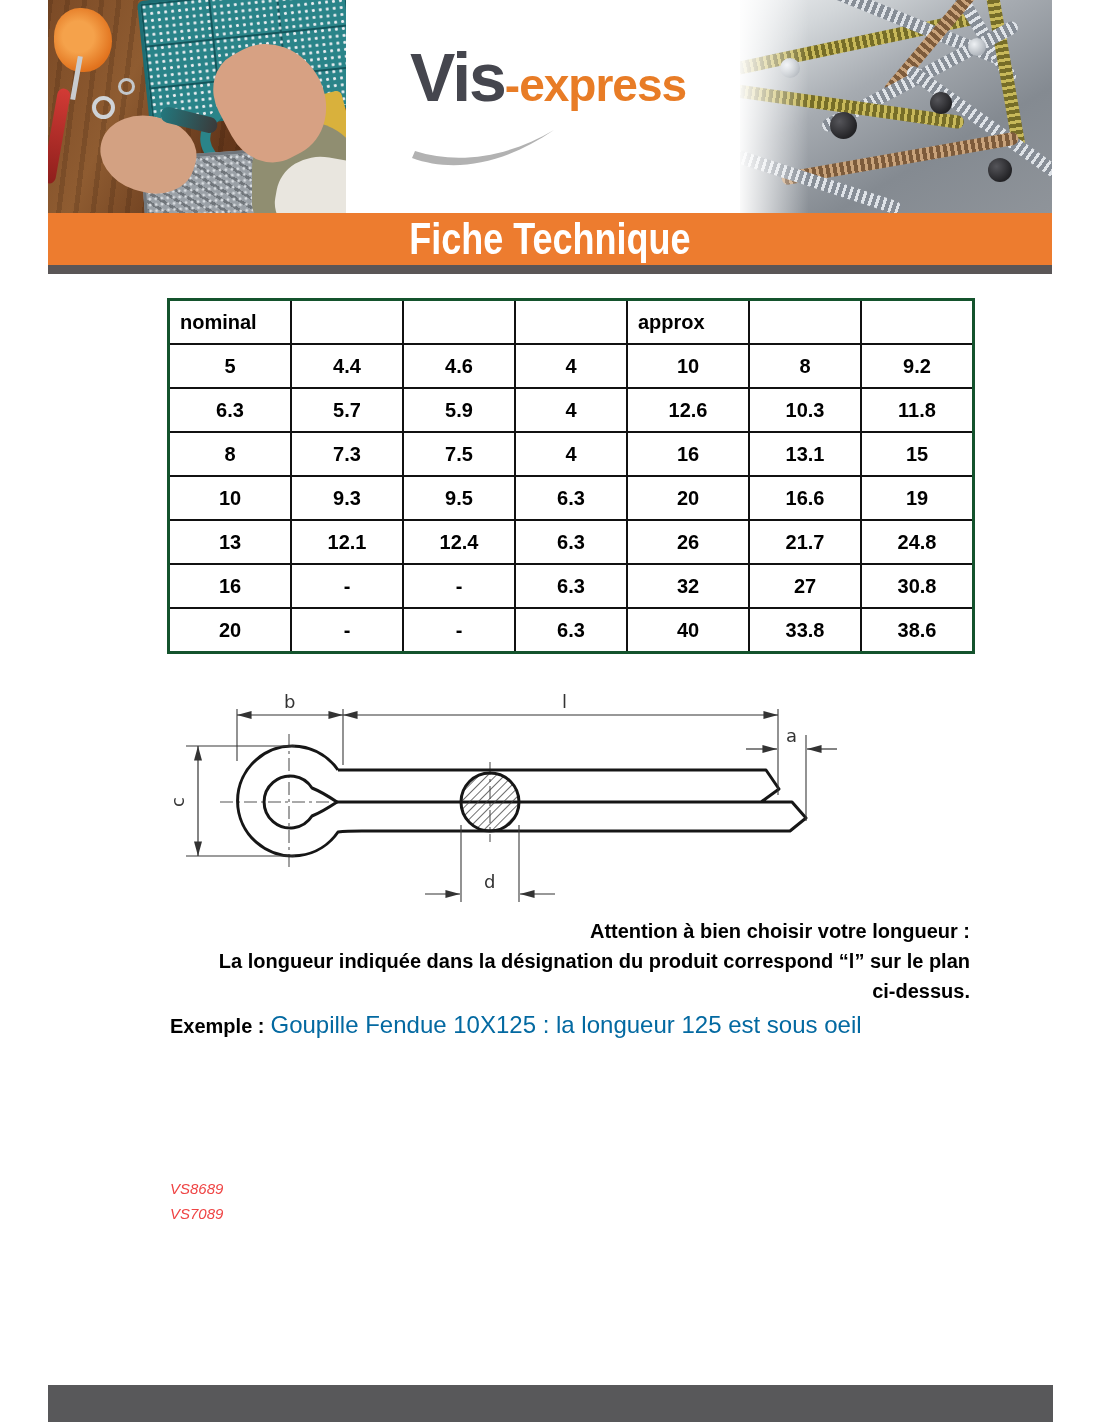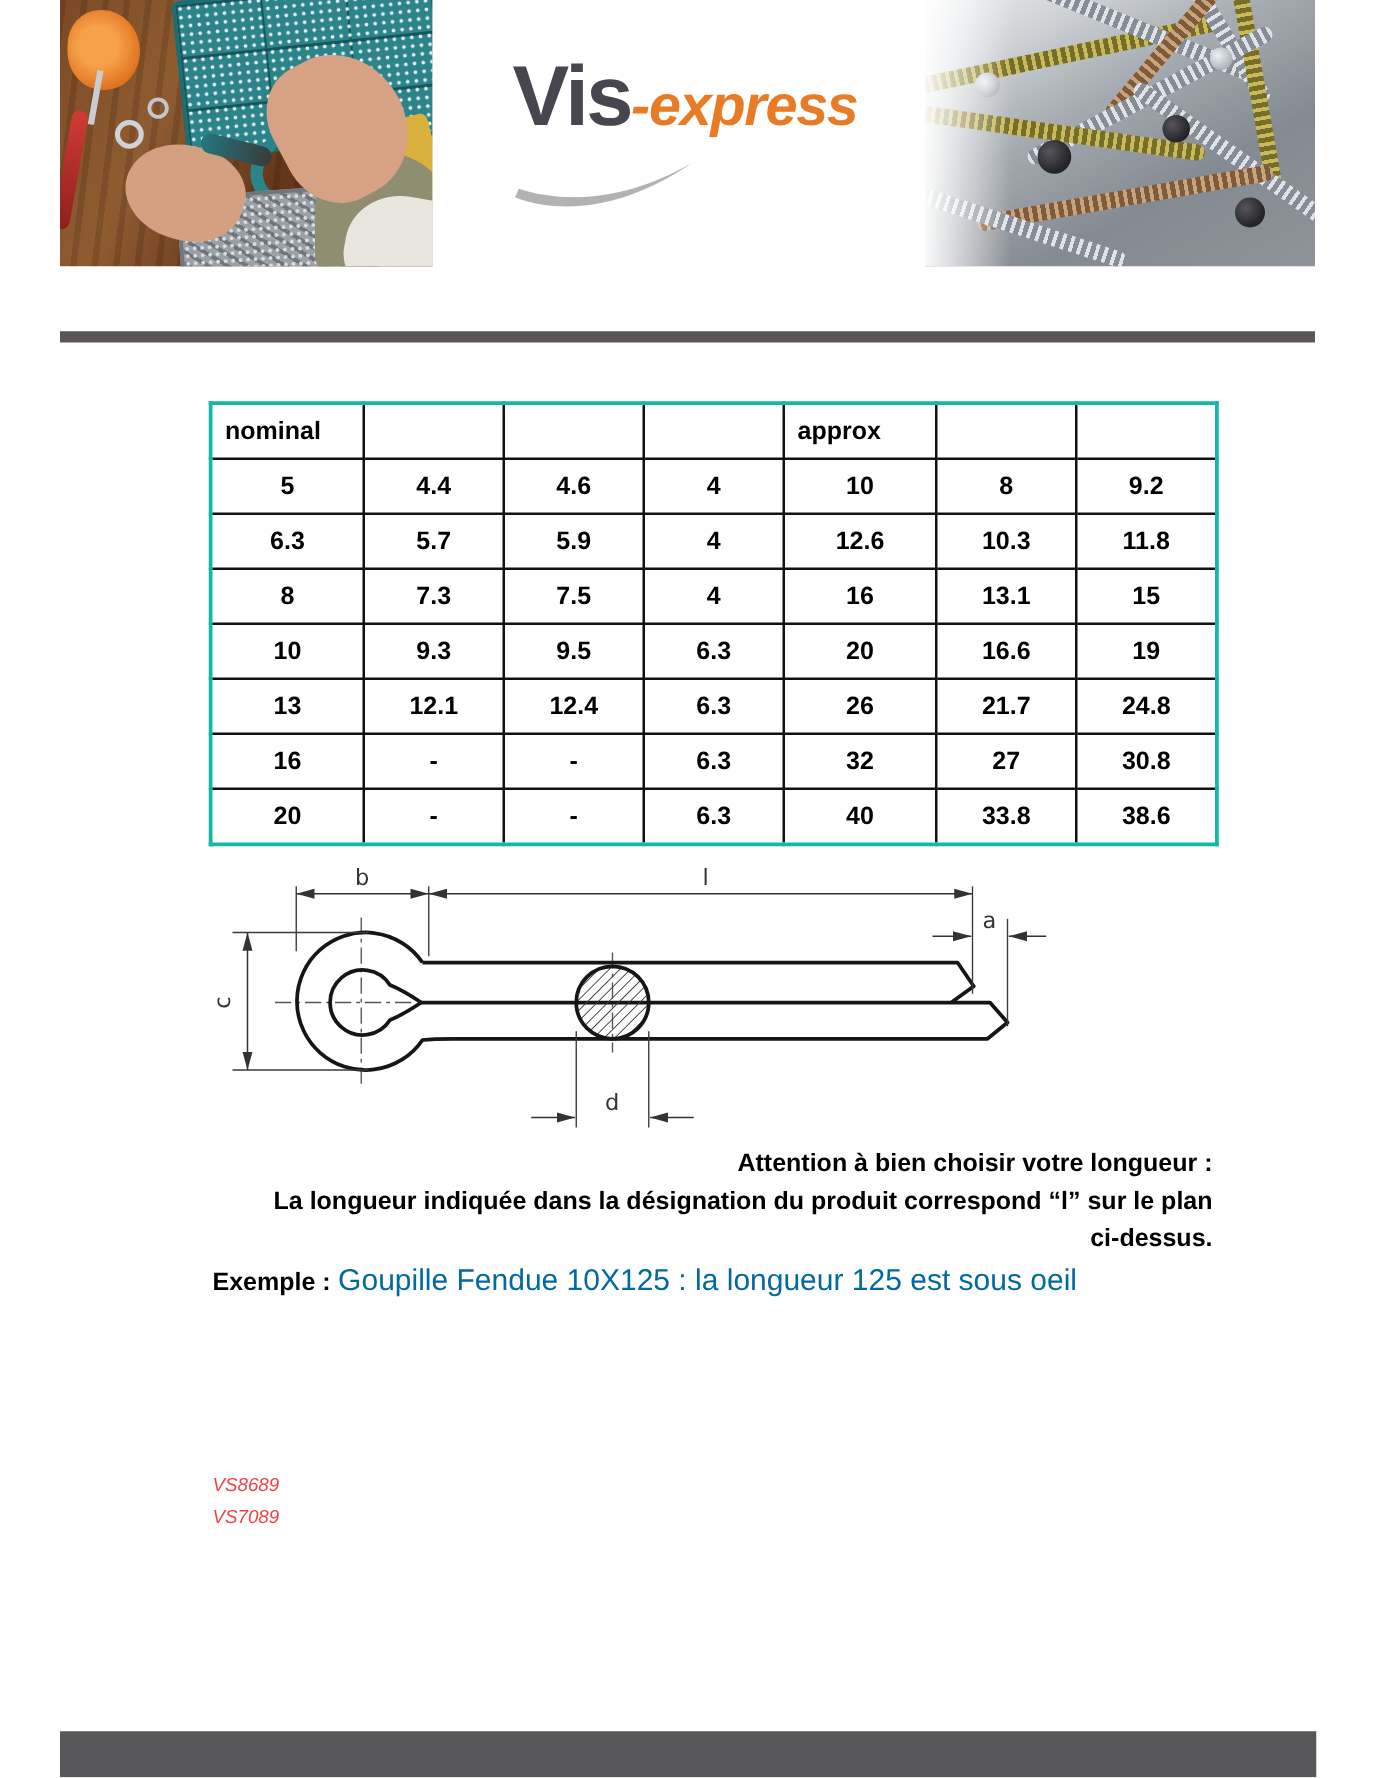--- a/index.html
+++ b/index.html
@@ -60,37 +60,37 @@
   .scr { height:13px; border-radius:7px; }
   .s-sil { background:repeating-linear-gradient(90deg,#dfe3e8 0 3px,#868d96 3px 7px); }
   .s-bra { background:repeating-linear-gradient(90deg,#c8b95a 0 3px,#766d28 3px 7px); }
   .s-bro { background:repeating-linear-gradient(90deg,#c9a37b 0 3px,#7d5b3b 3px 7px); }
   .head  { border-radius:50%; background:radial-gradient(circle at 35% 35%, #55555a, #232326 70%); }
   .headS { border-radius:50%; background:radial-gradient(circle at 35% 35%, #eef1f4, #aab0b7 75%); }
 
   
   .logo-text { position:absolute; left:64px; top:38px; white-space:nowrap; }
   .logo-vis { font-size:68px; font-weight:bold; color:#45464e; letter-spacing:-2px;margin-top:36px; }
-  .logo-express { font-size:46px; font-weight:bold; font-style:italic; color:#e87c26; letter-spacing:-1px; }
+  .logo-express { font-size:46px; font-weight:bold; color:#e87c26; letter-spacing:-1px; }
   .swoosh { position:absolute; left:62px; top:120px; }
 
   
   .banner { position:absolute; left:48px; top:213px; width:1004px; height:52px;
             background:#ed7c2f; color:#fff; text-align:center; }
   .banner-title { display:inline-block; font-size:45px; font-weight:bold; line-height:51px;
             transform:scaleX(.8); transform-origin:center; letter-spacing:0; }
   .banner-strip { position:absolute; left:48px; top:265px; width:1004px; height:9px; background:#5a5657; }
 
   
   .spec { position:absolute; left:167px; top:298px; border-collapse:collapse;
           table-layout:fixed; width:774px; }
   .spec th, .spec td { border:2px solid #111; height:42px; width:110px;
           font-size:20px; font-weight:bold; color:#000; text-align:center; padding:0; }
   .spec th.lbl { text-align:left; padding-left:10px; }
-  .spec { border:3px solid #14b8a6;margin-top:23px; }
+  .spec { border:3px solid #14532d; }
 
   
   .diagram { position:absolute; left:170px; top:685px; }
 
   
   .notes { position:absolute; left:170px; top:916px; width:800px; color:#000; }
   .notes .b { font-size:20px; font-weight:bold; line-height:30px;text-align:right; }
   .example { margin-top:5px; }
   .example .lbl { font-size:20px; font-weight:bold; color:#000; }
   .example .txt { font-size:24px; color:#0369a1; margin-left:6px; }
@@ -146,20 +146,23 @@
       <i class="scr s-bro" style="left:40px;  top:152px; width:240px; transform:rotate(-10deg);"></i>
       <i class="scr s-sil" style="left:-15px; top:175px; width:180px; transform:rotate(18deg);"></i>
       <i class="head" style="left:90px;  top:112px; width:27px; height:27px;"></i>
       <i class="head" style="left:190px; top:92px;  width:22px; height:22px;"></i>
       <i class="head" style="left:248px; top:158px; width:24px; height:24px;"></i>
       <i class="headS" style="left:40px;  top:58px;  width:20px; height:20px;"></i>
       <i class="headS" style="left:228px; top:38px;  width:18px; height:18px;"></i>
     </div>
   </div>
 
+  <div class="banner">
+    <span class="banner-title">Fiche Technique</span>
+  </div>
   <div class="banner-strip"></div>
 
   <table class="spec">
       <thead>
         <tr>
           <th class="lbl">nominal</th>
           <th></th>
           <th></th>
           <th></th>
           <th class="lbl">approx</th>

